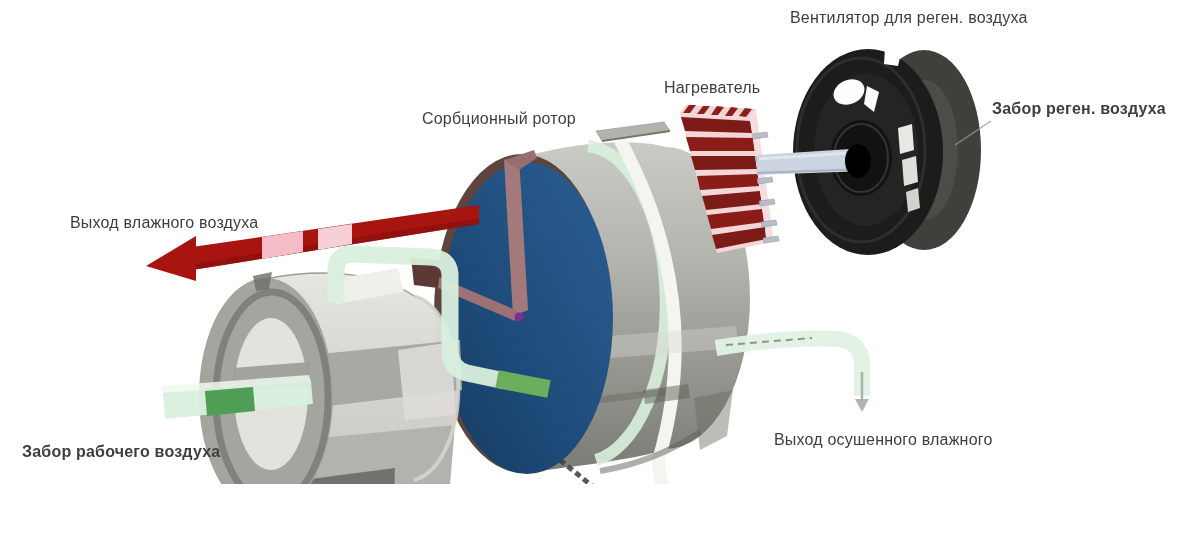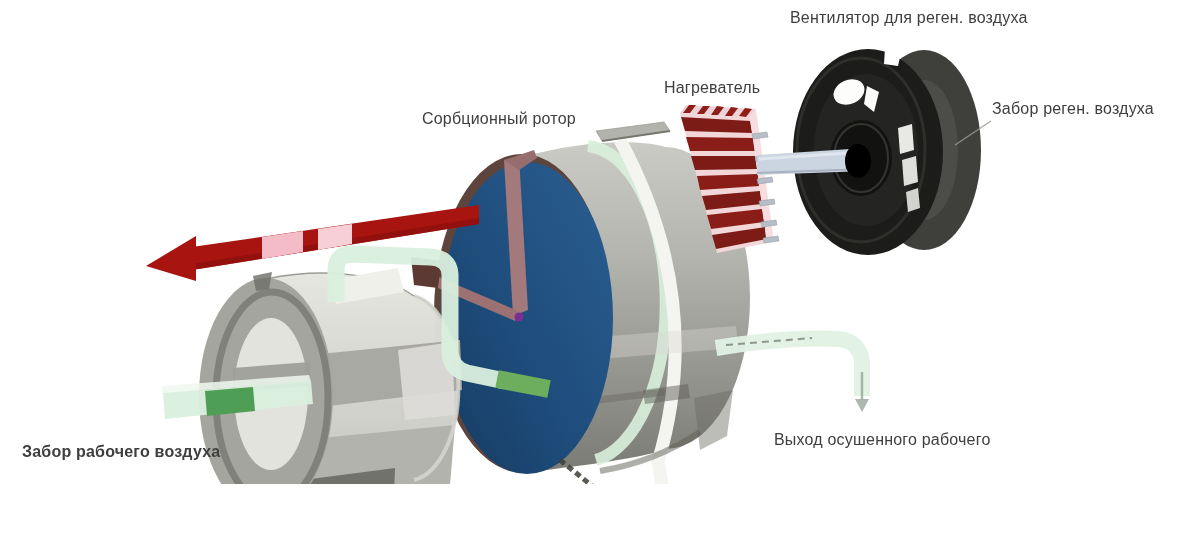--- a/index.html
+++ b/index.html
@@ -13,21 +13,21 @@
   .canvas svg{position:absolute;left:0;top:0;}
   .lbl{
     position:absolute;
     font-size:16px;
     line-height:19px;
     color:#3e3e3e;
     letter-spacing:.2px;
     white-space:nowrap;
   }
   .lbl-regen-fan   {left:790px;top:8px;}
-  .lbl-regen-intake{left:992px;top:99px;}
+  .lbl-regen-intake{left:992px;top:99px;font-weight:bold;}
   .lbl-heater      {left:664px;top:78px;}
   .lbl-rotor       {left:422px;top:109px;}
   .lbl-humid-out   {left:70px; top:213px;}
   .lbl-work-intake {left:22px; top:442px;font-weight:bold;}
   .lbl-work-fan    {left:222px;top:528px;}
   .lbl-dry-out     {left:774px;top:430px;}
 </style>
 </head>
 <body>
 
@@ -192,16 +192,17 @@
     <line x1="552" y1="522" x2="620" y2="516" stroke="#e8ebef" stroke-width="3" opacity="0.7"></line>
     <line x1="550" y1="542" x2="621" y2="536" stroke="#9298a2" stroke-width="3" opacity="0.6"></line>
     <line x1="717" y1="504" x2="718" y2="550" stroke="#b4b4ae" stroke-width="2"></line>
   </g>
 </svg>
 
   <div class="lbl lbl-regen-fan">Вентилятор для реген. воздуха</div>
   <div class="lbl lbl-regen-intake">Забор реген. воздуха</div>
   <div class="lbl lbl-heater">Нагреватель</div>
   <div class="lbl lbl-rotor">Сорбционный ротор</div>
+  <div class="lbl lbl-humid-out">Выход влажного воздуха</div>
   <div class="lbl lbl-work-intake">Забор рабочего воздуха</div>
-  <div class="lbl lbl-dry-out">Выход осушенного рабочего</div>
+  <div class="lbl lbl-dry-out">Выход осушенного влажного</div>
 
 </div>
 
 </body></html>

